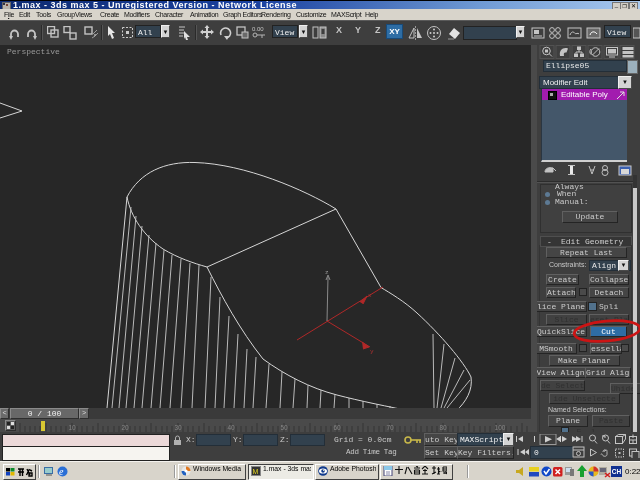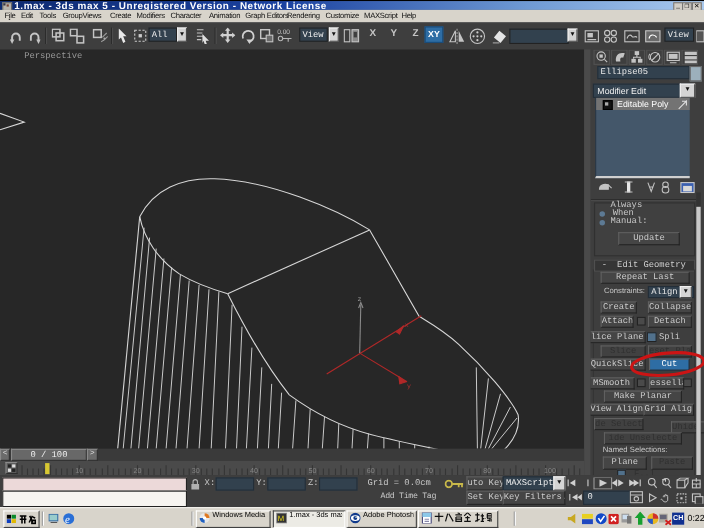--- a/index.html
+++ b/index.html
@@ -147,21 +147,21 @@
       <rect x="1" y="2" width="13" height="10" fill="#6a6a6a" stroke="#c4c4c4"></rect>
       <path d="M4,9 C5,5 9,5 11,8" stroke="#fff" fill="none"></path>
     </svg>
   <span class="abs slate" style="left:604px;top:4px;width:27px;height:13px;border:1px solid #222;color:#e8e8e8;font:8px 'Liberation Mono',monospace;line-height:13px;padding-left:2px;box-sizing:border-box;">View</span>
   <svg class="abs" style="left:633px;top:5px;" width="7" height="14">
       <rect x="0" y="2" width="7" height="10" fill="#555" stroke="#c4c4c4"></rect>
     </svg>
 </div>
 
 <div class="abs" id="viewport" style="left:0;top:45px;width:531px;height:363px;background:#272727;overflow:hidden;">
-  <div class="abs mono" style="left:22px;top:2px;color:#999;font-size:8px;text-align:right;">Perspective</div>
+  <div class="abs mono" style="left:7px;top:2px;color:#999;font-size:8px;text-align:right;">Perspective</div>
   <svg class="abs" style="left:0;top:0;" width="531" height="363" fill="none">
     <g stroke="#d6d6d6" stroke-width="1">
       <path d="M127,152 C140,127 165,116.5 195,117.5 C245,119 305,145 336,164"></path>
       <path d="M127,152 C131,172 144,191 163,204 C178,213 193,218 207,222"></path>
       <path d="M207,222 L336,164"></path>
       <path d="M207,222 C222,252 240,285 263,314"></path>
       <path d="M263,314 C285,330 310,343 337,350 C360,356 385,361 420,368"></path>
       <path d="M336,164 L381,242.5 C390,248 404,256 417,268 C440,289 464,317 471,332 C473,345 466,357 456,366"></path>
       <path d="M127,152 L107,363"></path>
       <path d="M0,58 L22,66 L0,73"></path>
@@ -247,21 +247,21 @@
       <rect x="84.5" y="10" width="11" height="2.5" fill="#c4c4c4" stroke="none"></rect>
   </svg>
 
   <div class="abs slate mono" style="left:6px;top:15px;width:80px;height:10px;border:1px solid #232e38;color:#e8e8e8;font-size:8px;line-height:10px;padding-left:2px;">Ellipse05</div>
   <div class="abs" style="left:90px;top:15px;width:9px;height:12px;background:#9cb0bc;border:1px solid #666;"></div>
 
   <div class="abs slate" style="left:2px;top:31px;width:86px;height:11px;border:1px solid #232e38;color:#f0f0f0;font:8px 'Liberation Sans';line-height:11px;padding-left:3px;">Modifier Edit</div>
   <span class="ddbtn" style="left:81px;top:31px;width:12px;height:11px;line-height:11px;">▼</span>
 
   <div class="abs" style="left:4px;top:44px;width:85px;height:71px;background:#44576a;border-bottom:2px solid #d0d0d0;border-left:1px solid #2a3642;">
-    <div class="abs" style="left:0;top:0;width:85px;height:11px;background:#737373;">
+    <div class="abs" style="left:0;top:0;width:85px;height:11px;background:#a21caf;">
       <span class="abs" style="left:6px;top:2px;width:7px;height:7px;background:#111;border:1px solid #000;"></span>
       <span class="abs" style="left:8px;top:4px;width:3px;height:3px;background:#aaa;"></span>
       <span class="abs" style="left:19px;top:0;color:#fff;font:8px 'Liberation Sans';line-height:11px;">Editable Poly</span>
       <svg class="abs" style="left:74px;top:1px;" width="10" height="10">
           <path d="M1,9 L8,2 L8,6 M8,2 L4,2" stroke="#e0e0e0" fill="none"></path>
         </svg>
     </div>
   </div>
 
   <svg class="abs" style="left:4px;top:119px;" width="92" height="13" stroke="#c2c2c2" fill="none">

